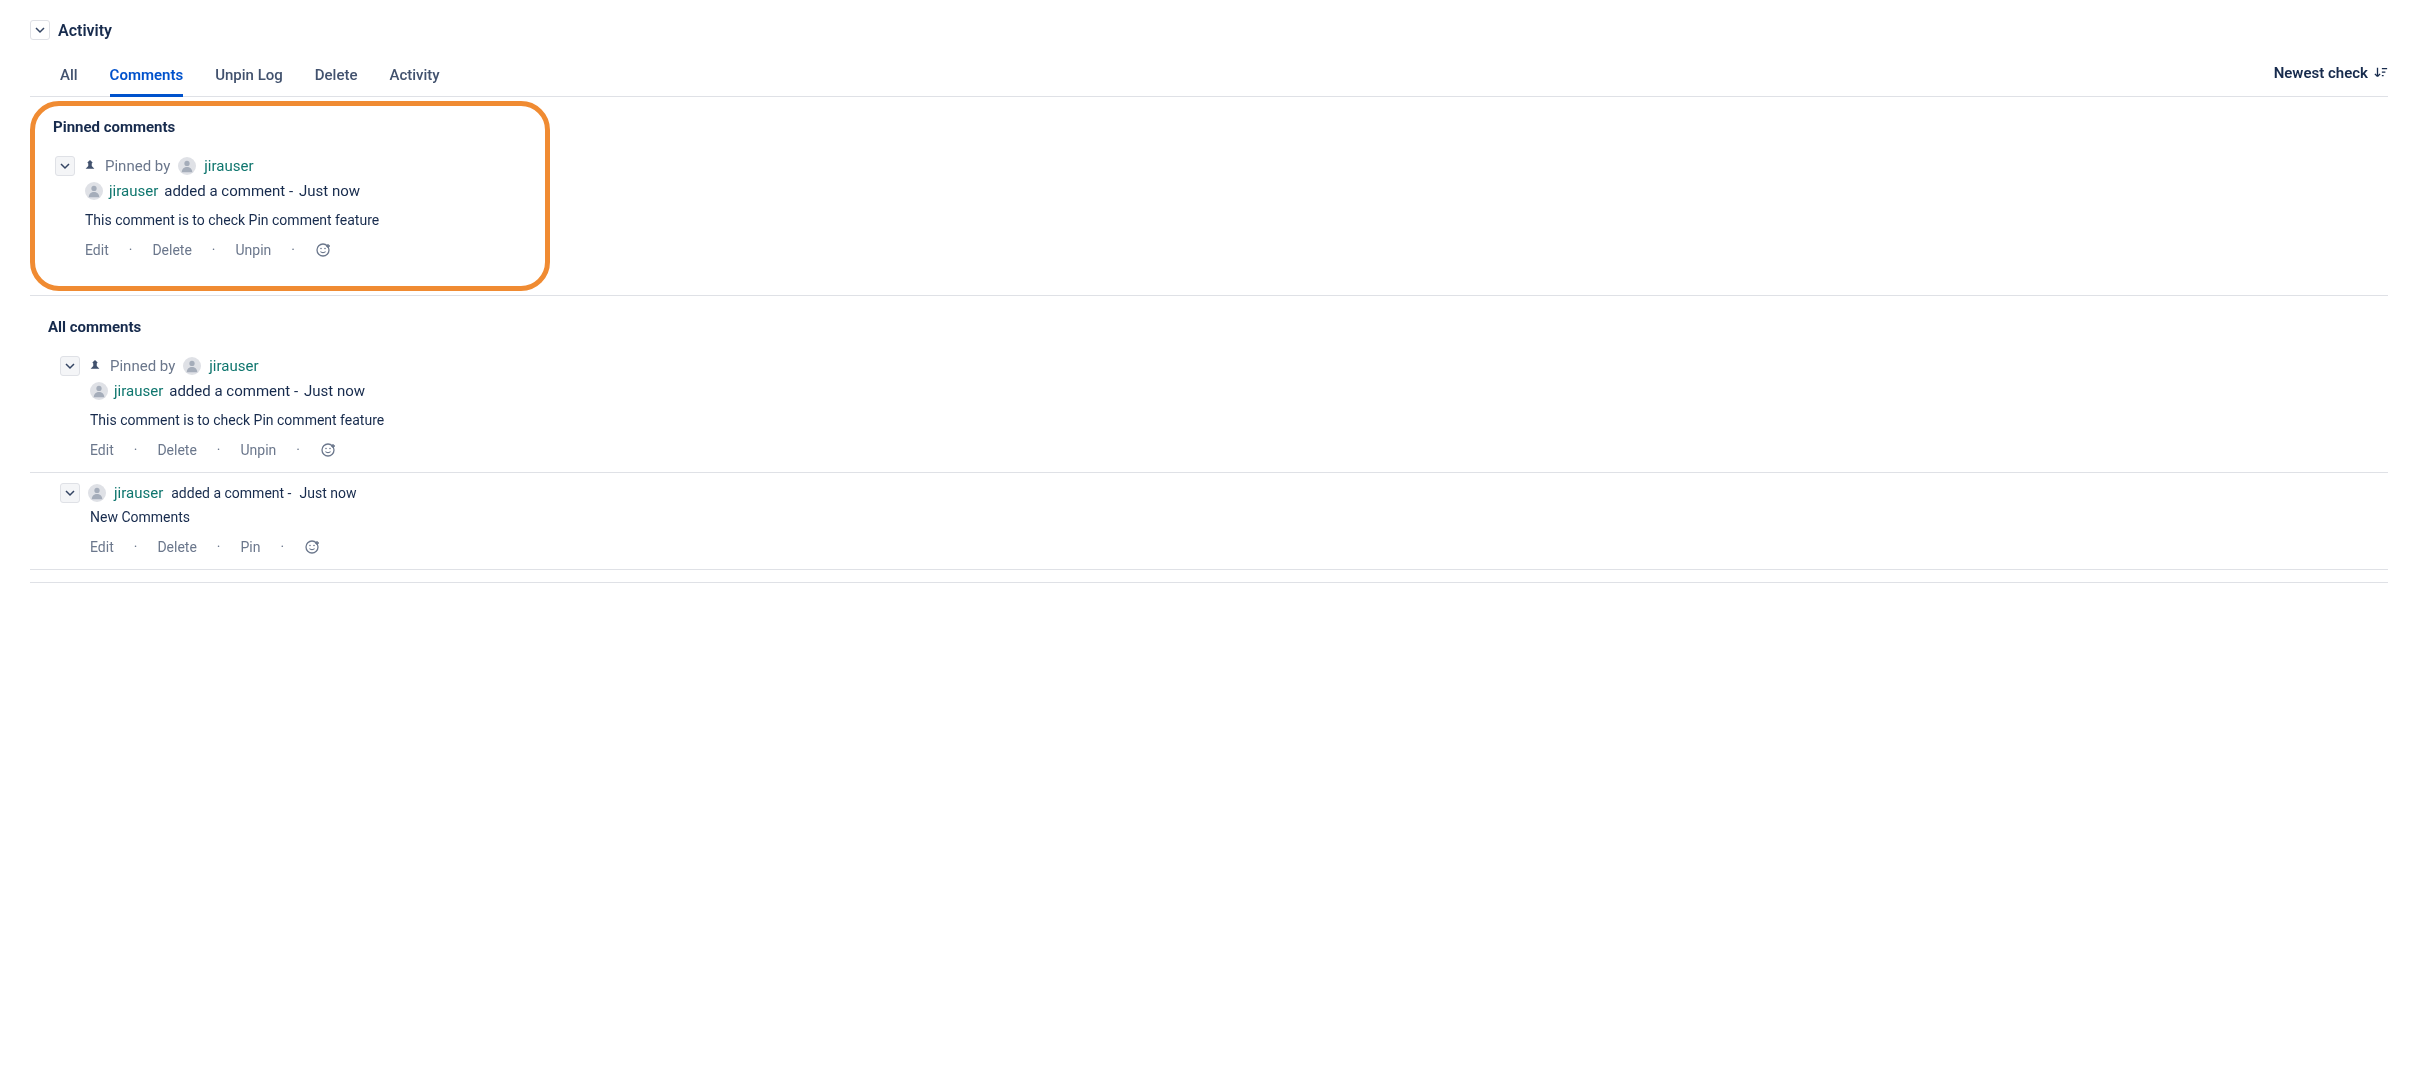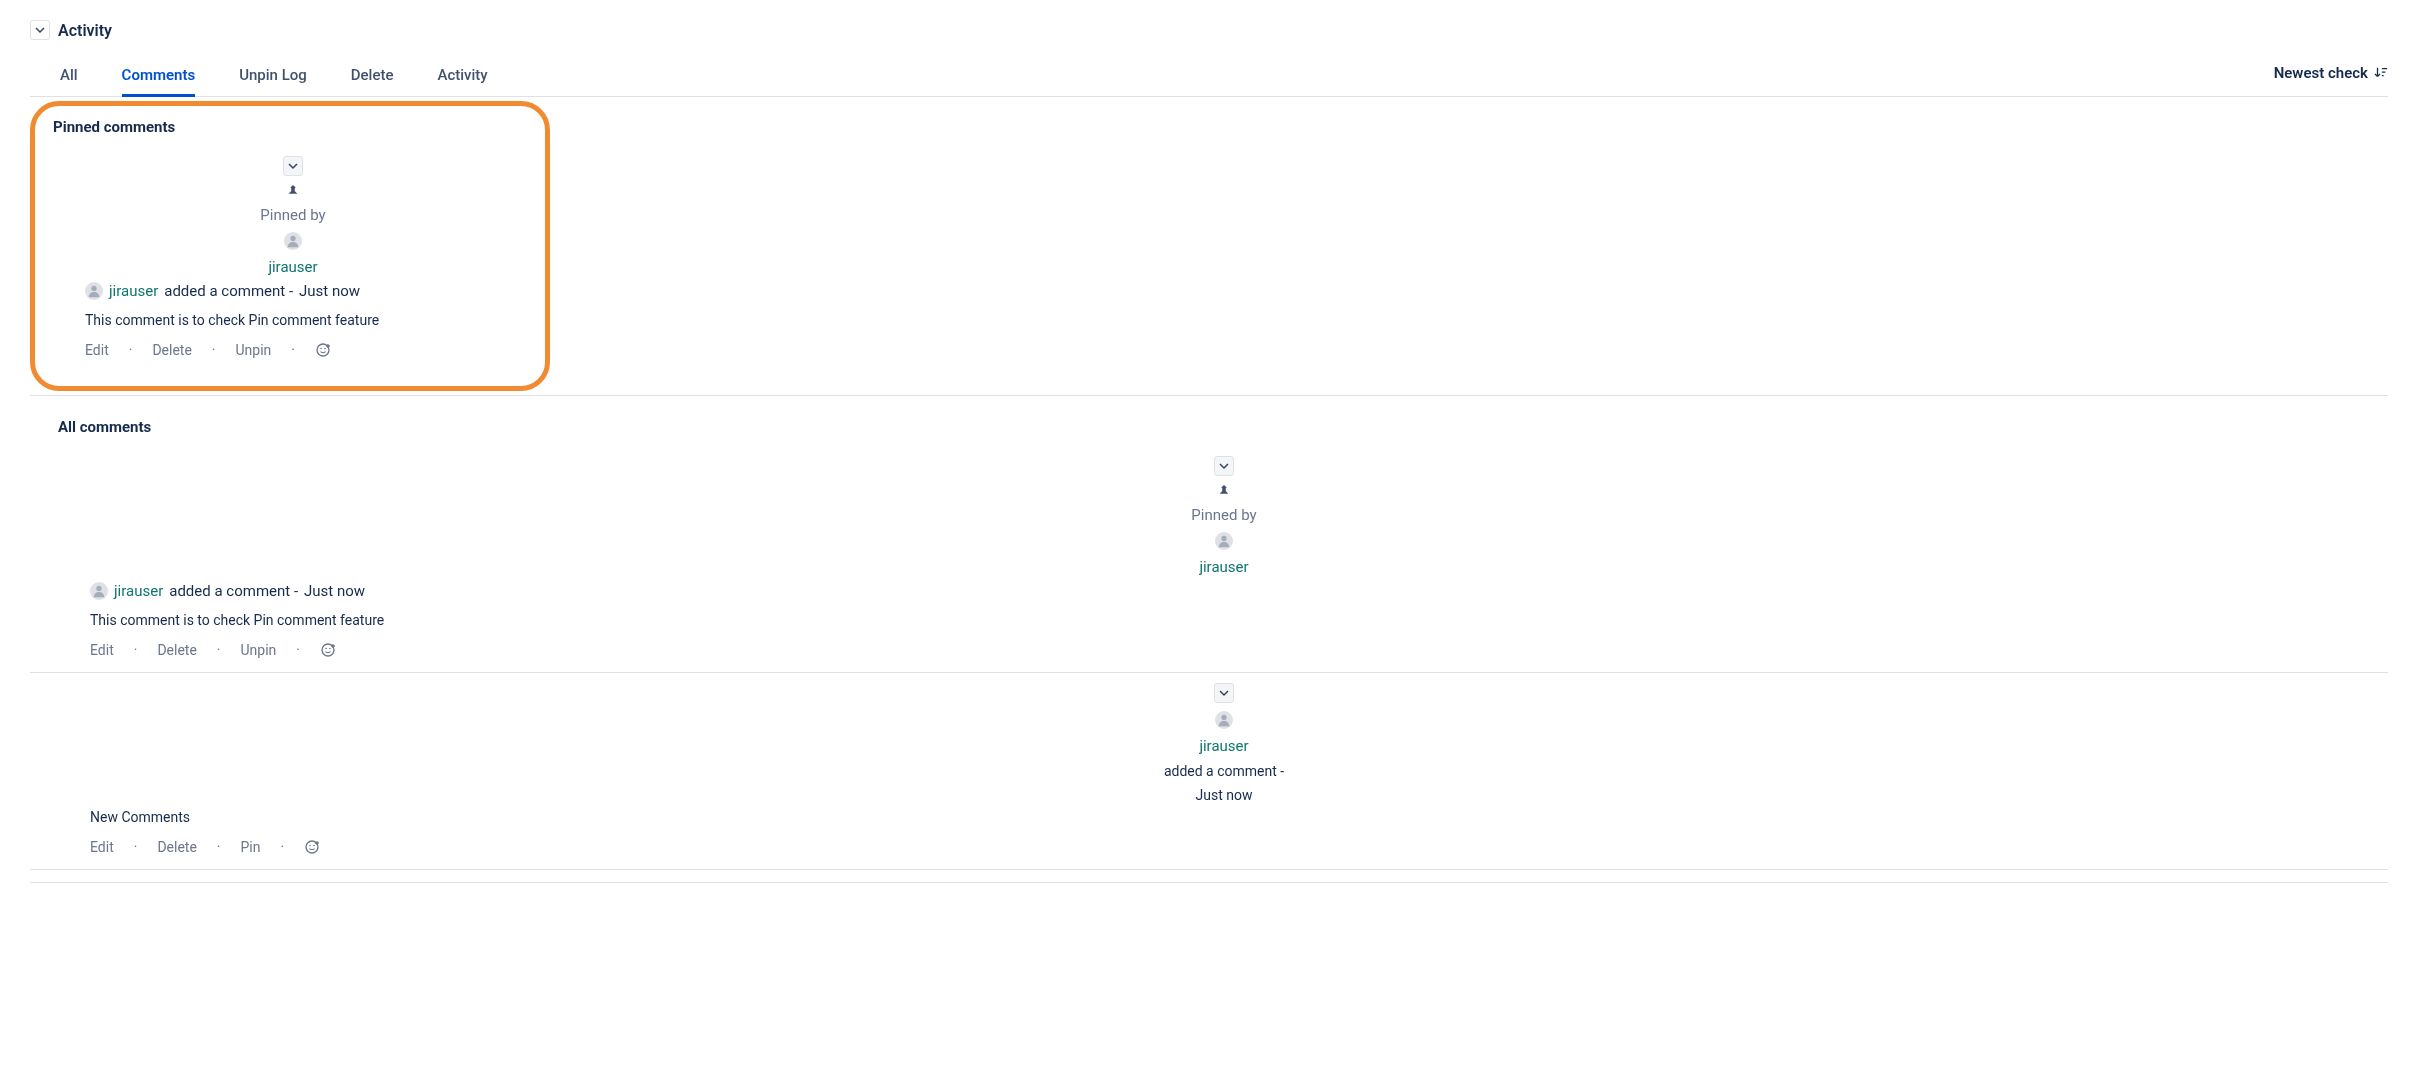--- a/index.html
+++ b/index.html
@@ -36,21 +36,21 @@
     color: #172B4D;
   }
   .tab-row {
     display: flex;
     align-items: center;
     border-bottom: 1px solid #dfe1e6;
     padding-left: 30px;
   }
   .tabs {
     display: flex;
-    gap: 44px;
+    gap: 32px;
     flex: 1;
   }
   .tab {
     padding: 8px 0 10px 0;
     font-size: 15px;
     color: #42526E;
     cursor: pointer;
     border-bottom: 3px solid transparent;
     margin-bottom: -1px;
     font-weight: 500;
@@ -69,21 +69,21 @@
     font-size: 15px;
     cursor: pointer;
     padding-bottom: 8px;
   }
   .sort-btn svg { width: 14px; height: 14px; }
 
   .section-heading {
     font-size: 15px;
     font-weight: 700;
     color: #172B4D;
-    margin: 18px 0 10px 28px;
+    margin: 18px 0 10px 18px;
   }
 
   .highlight-box {
     border: 5px solid #F08B32;
     border-radius: 29px;
     padding: 8px 14px 14px 14px;
     margin-top: 4px;
     max-width: 520px;
   }
   .highlight-box .section-heading { margin: 4px 0 10px 4px; }
@@ -93,21 +93,20 @@
   }
   .comment-block.with-border {
     border-bottom: 1px solid #dfe1e6;
   }
 
   .pin-row {
     display: flex;
     align-items: center;
     gap: 8px;
     margin-bottom: 6px;
-    flex-direction: column;
   }
   .mini-collapse {
     width: 20px;
     height: 20px;
     border: 1px solid #dfe1e6;
     border-radius: 3px;
     background: #f4f5f7;
     display: flex;
     align-items: center;
     justify-content: center;

